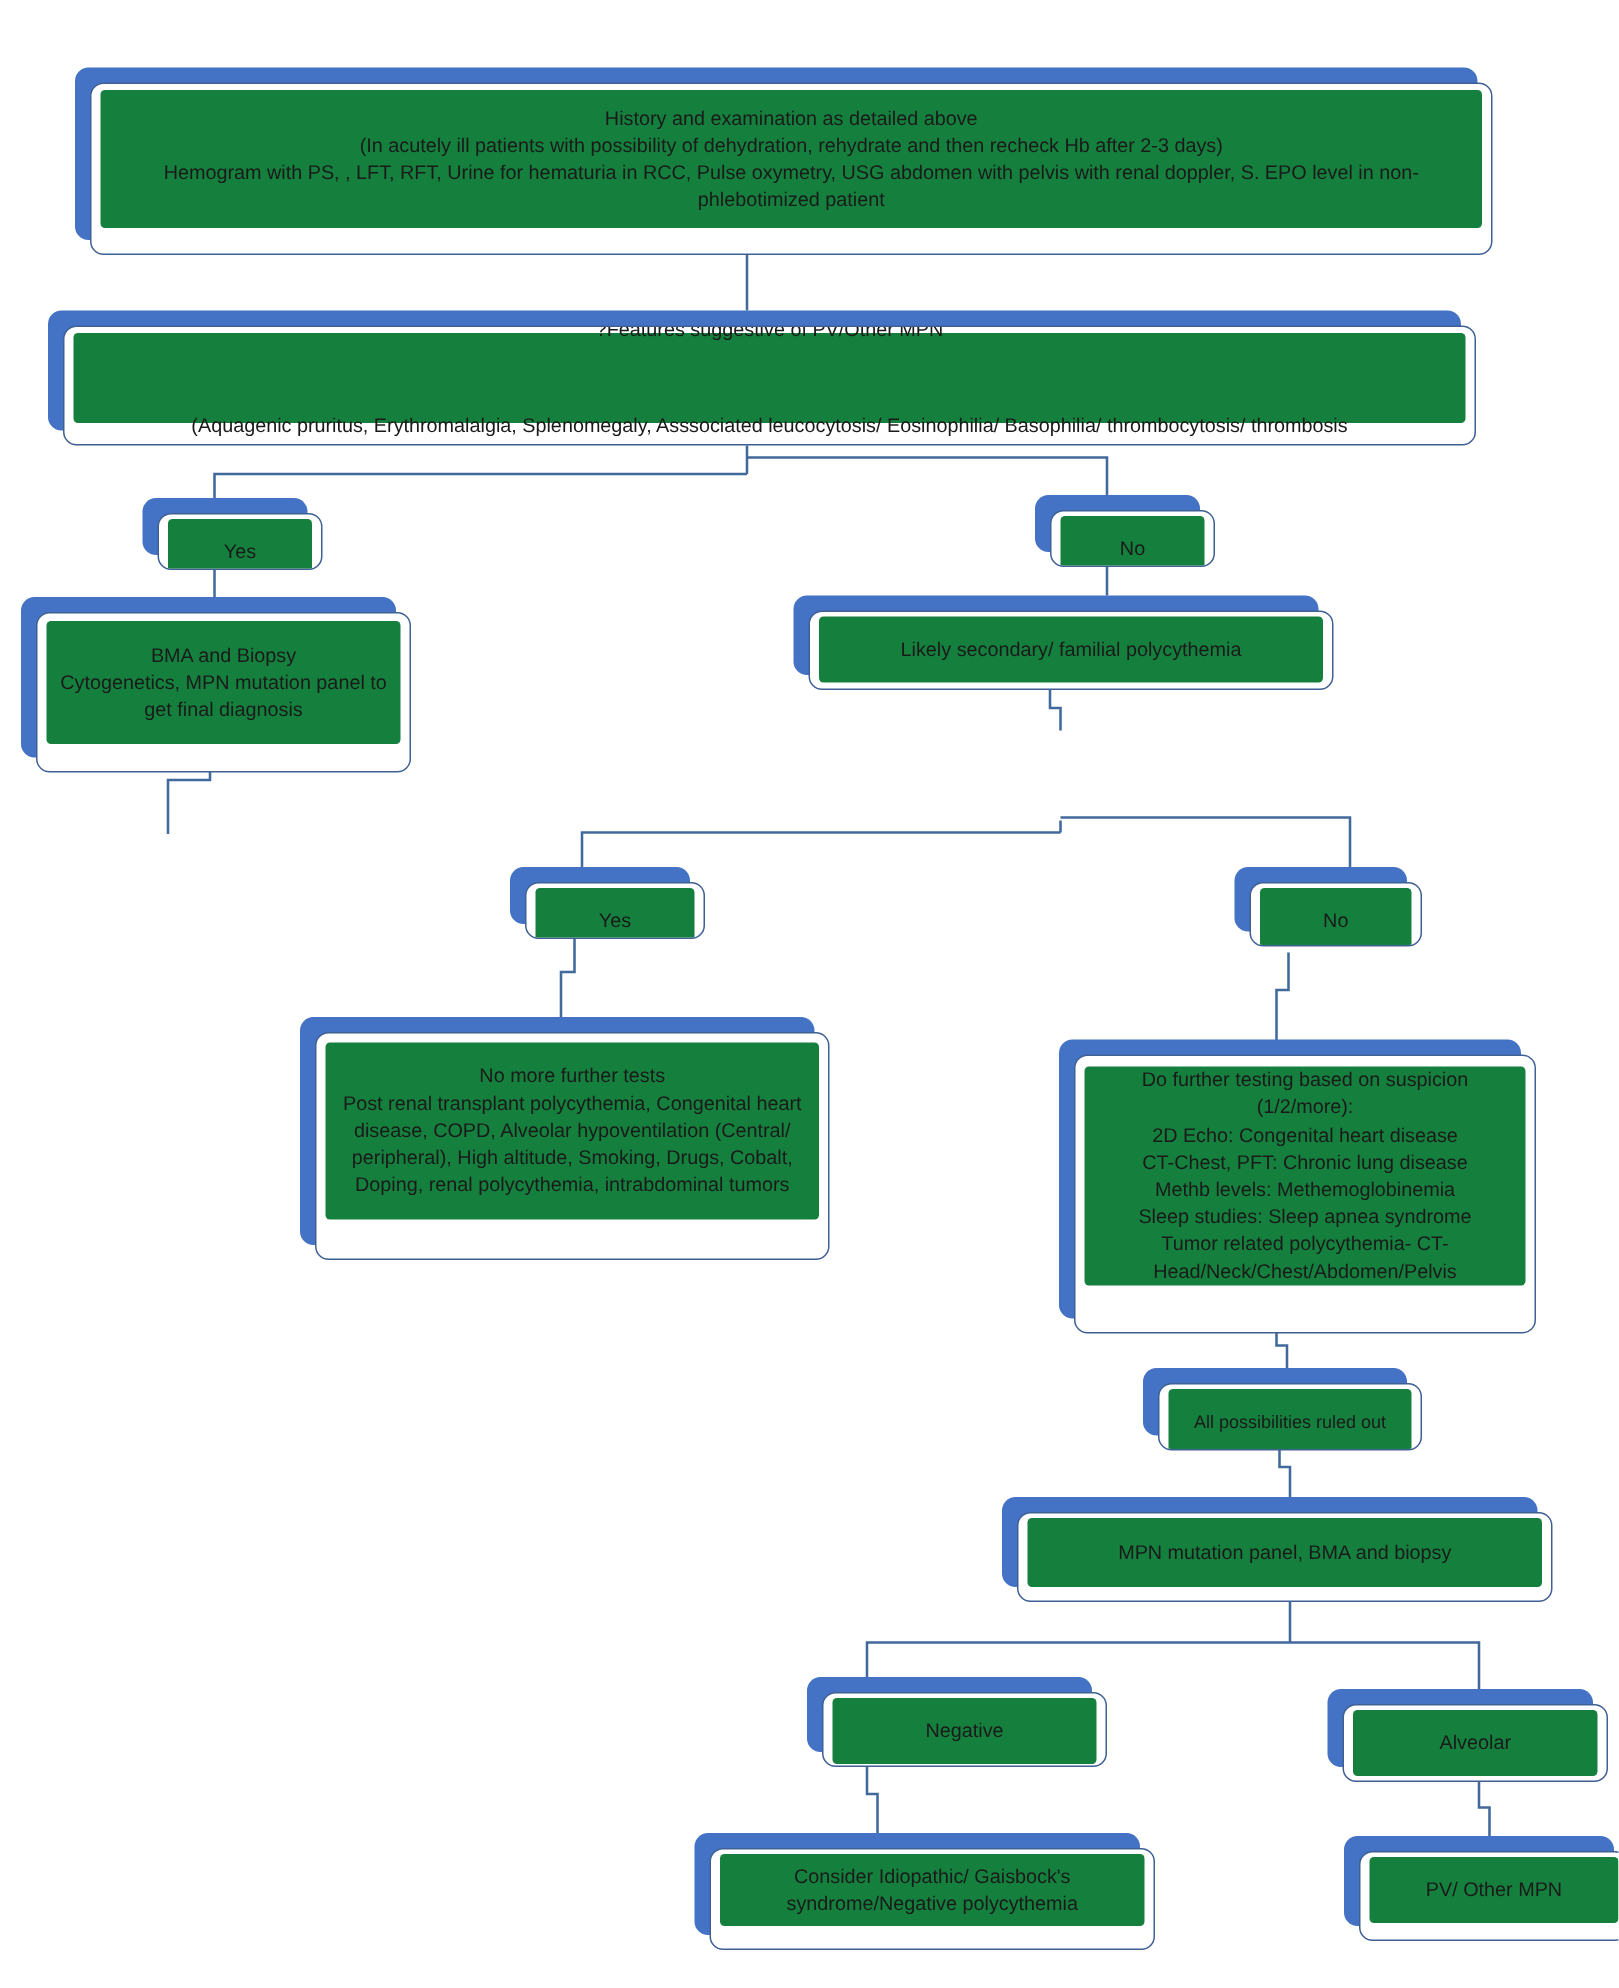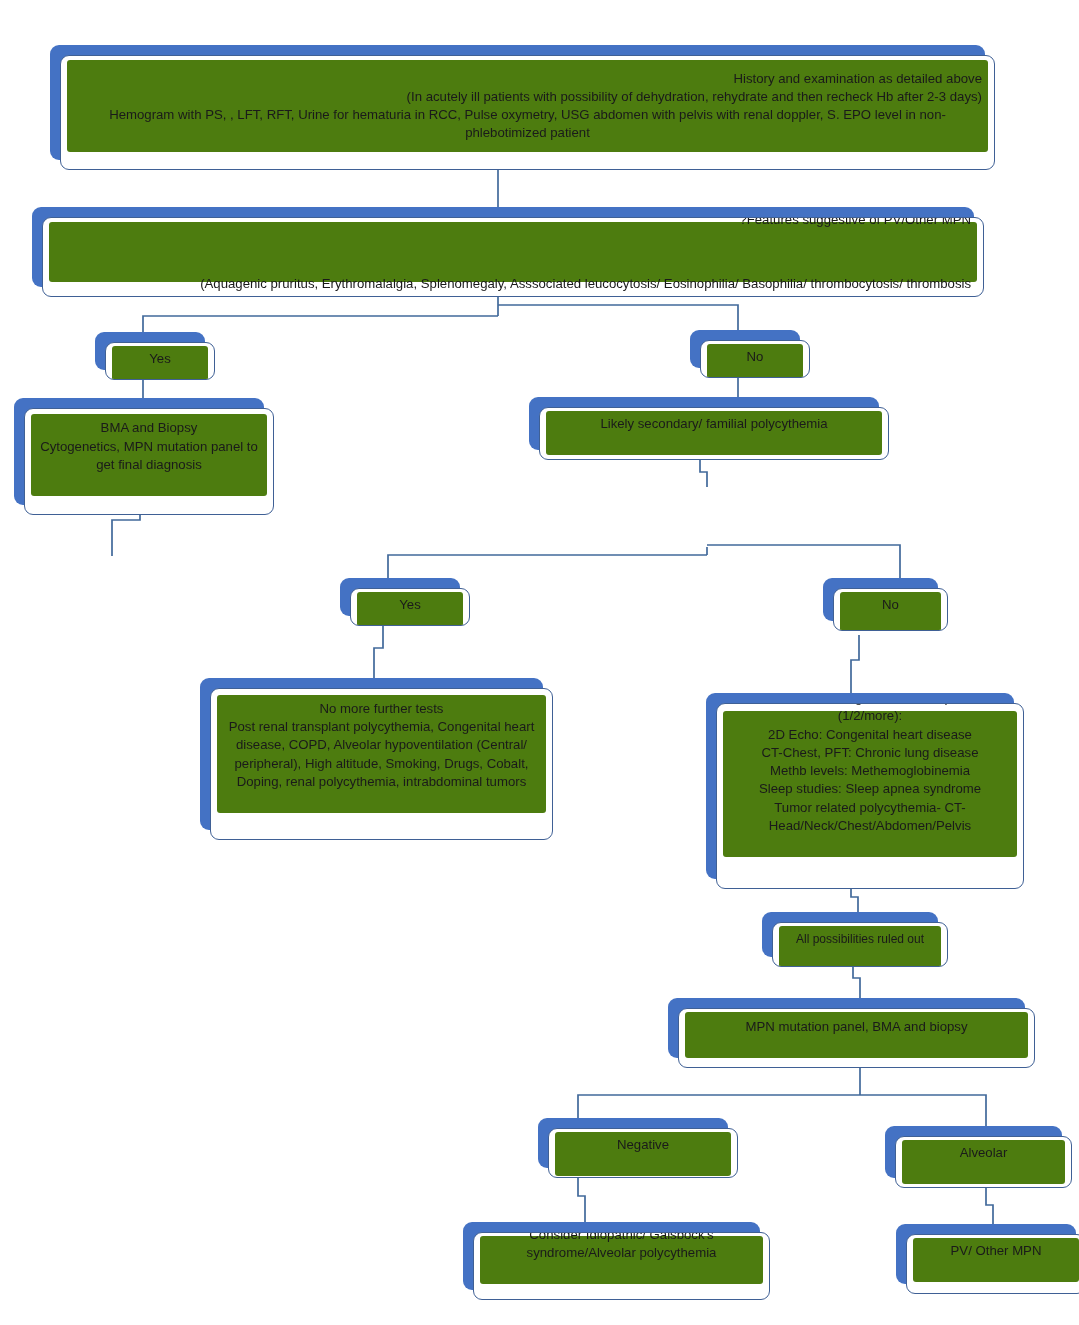--- a/index.html
+++ b/index.html
@@ -40,24 +40,24 @@
     border: 1.6px solid #3F6095;
     border-radius: 9px;
     display: flex;
     align-items: flex-start;
     justify-content: center;
     overflow: hidden;
   }
   .node .inner {
     width: calc(100% - 12px);
     margin-top: 3px;
-    background: #4d7c0f;
+    background: #15803d;
     border-radius: 3px;
     display: flex;
-    align-items: flex-end;
+    align-items: center;
     justify-content: center;
     text-align: center;
     padding: 22px 6px;
     line-height: 1.38;
     white-space: pre-line;
   }
 
   
   .node.tall .card { align-items: flex-start; }
 
@@ -224,21 +224,21 @@
   <div class="node" style="left:885px; top:1126px; width:187px; height:62px;">
     <div class="plate"></div>
     <div class="card">
       <div class="inner fs13" style="height:33px;">Alveolar</div>
     </div>
   </div>
 
   <div class="node" style="left:463px; top:1222px; width:307px; height:78px;">
     <div class="plate"></div>
     <div class="card">
-      <div class="inner fs13" style="height:48px;">Consider Idiopathic/ Gaisbock's syndrome/Alveolar polycythemia</div>
+      <div class="inner fs13" style="height:48px;">Consider Idiopathic/ Gaisbock's syndrome/Negative polycythemia</div>
     </div>
   </div>
 
   <div class="node" style="left:896px; top:1224px; width:190px; height:70px;">
     <div class="plate"></div>
     <div class="card">
       <div class="inner fs13" style="height:36px;">PV/ Other MPN</div>
     </div>
   </div>
 

